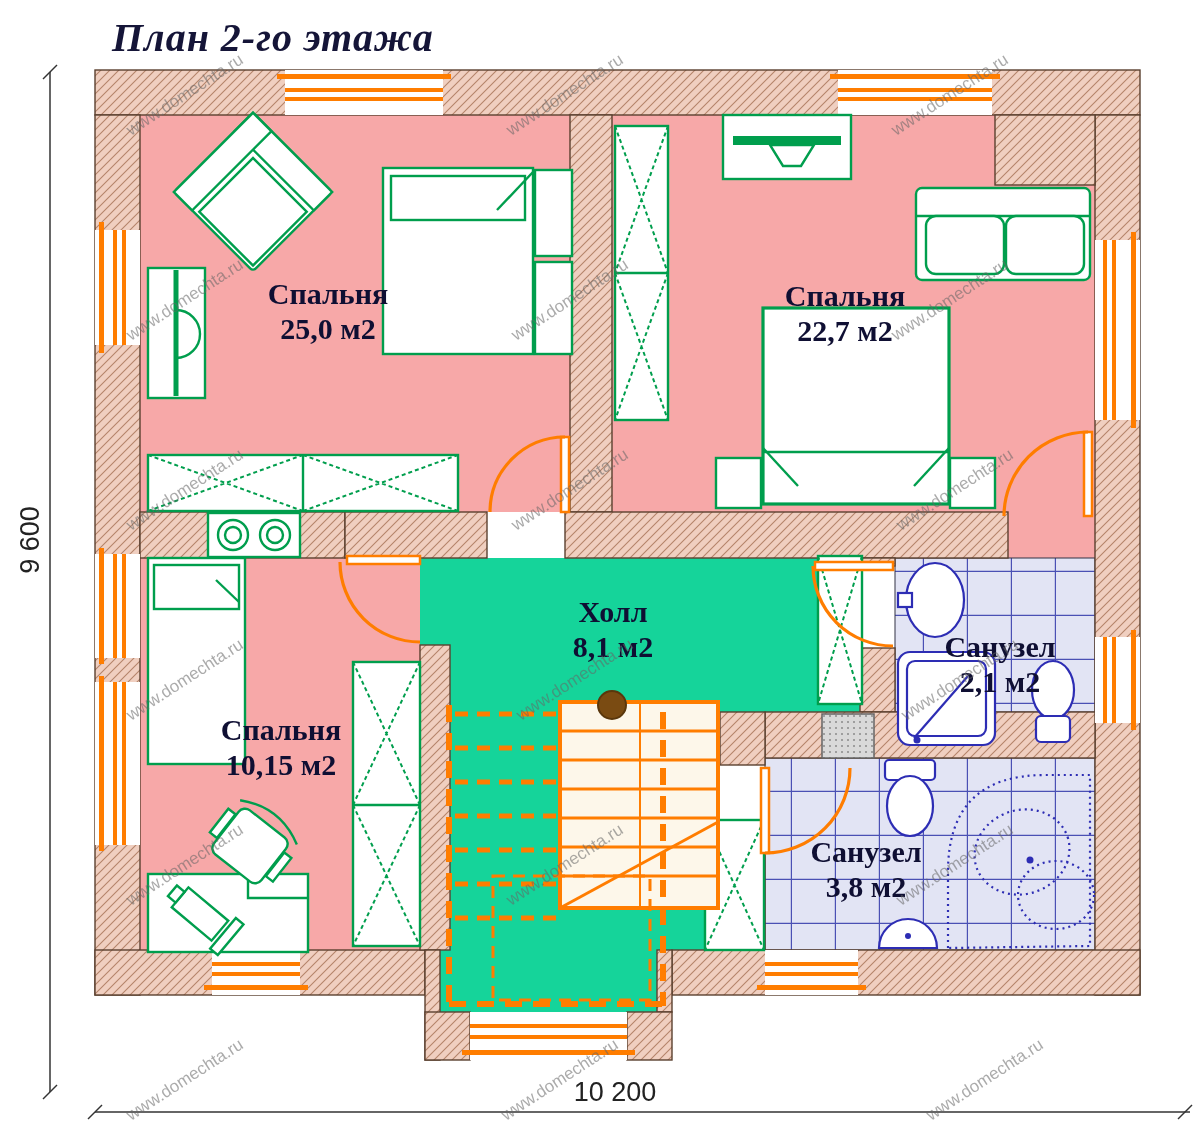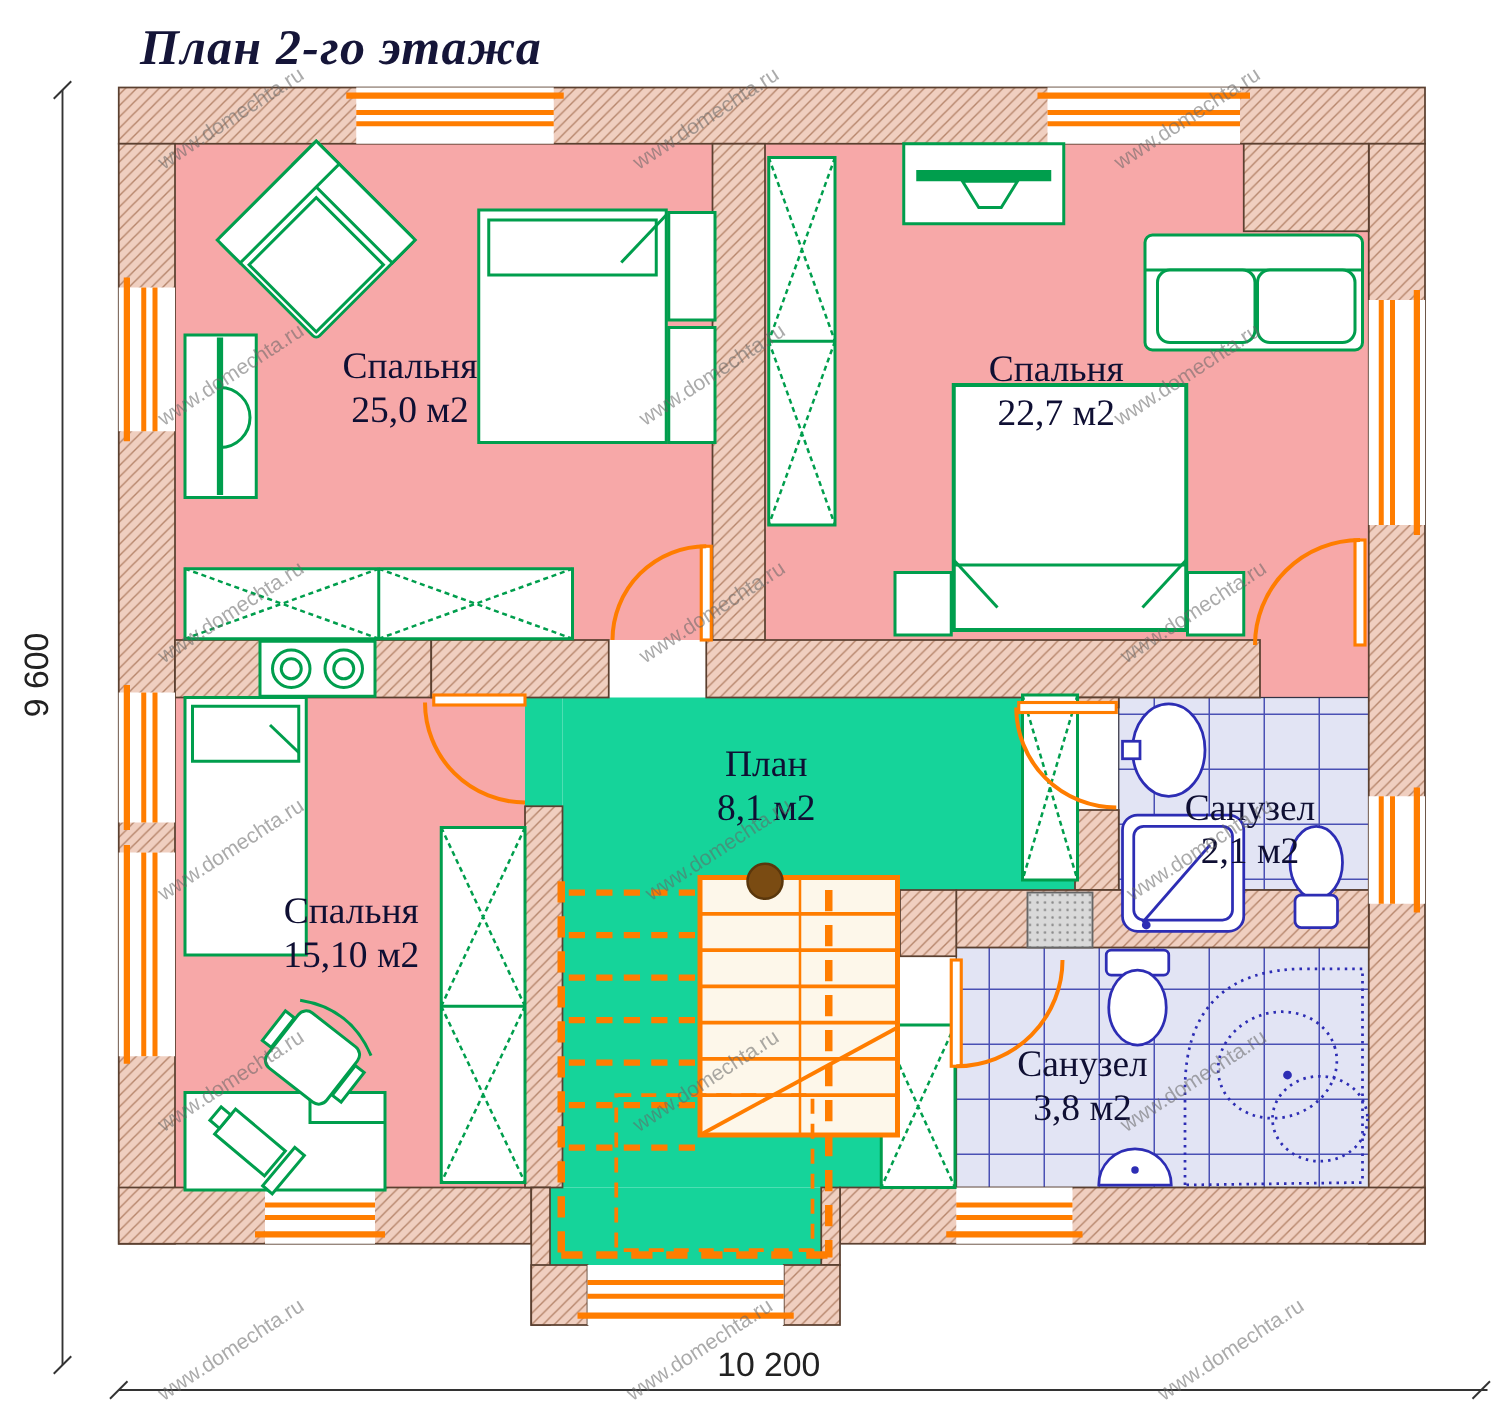--- a/index.html
+++ b/index.html
@@ -22,21 +22,21 @@
   .furn-solid{fill:var(--c-furniture);stroke:none;}
   .fix{fill:#ffffff;stroke:var(--c-fixture);stroke-width:2.2;}
   .fix-dot{fill:none;stroke:var(--c-fixture);stroke-width:2.2;stroke-dasharray:2 4;}
   .orange-s{fill:none;stroke:var(--c-orange);}
   .win{fill:#ffffff;stroke:none;}
   .win-f{fill:var(--c-orange);stroke:none;}
   .dim-line{stroke:#333;stroke-width:1.5;fill:none;}
   .overlay{position:absolute;pointer-events:none;}
   .page-title{font-family:"Liberation Serif",serif;font-weight:bold;font-style:italic;
               font-size:40px;color:var(--c-title);letter-spacing:1px;}
-  .room-label{font-family:"Liberation Serif",serif;font-weight:normal;font-size:30px;
+  .room-label{font-family:"Liberation Serif",serif;font-weight:bold;font-size:30px;
               line-height:1.18;color:var(--c-label);text-align:center;white-space:nowrap;
               transform:translate(-50%,-50%);}
   .dim-label{font-size:27px;color:var(--c-dim);white-space:nowrap;}
   .dim-label-v{transform:translate(-50%,-50%) rotate(-90deg);}
   .dim-label-h{transform:translate(-50%,-50%);}
   .caption{position:absolute;left:6px;top:1114px;font-size:18px;color:#1c1c1c;}
   .watermark{position:absolute;font-size:17px;color:var(--c-watermark);opacity:.55;
              transform:translate(-50%,-50%) rotate(-33deg);white-space:nowrap;pointer-events:none;}
 </style>
 </head>
@@ -366,24 +366,24 @@
 <div class="overlay room-label" style="left:328px;top:311px;">
   <div>Спальня</div>
   <div>25,0 м2</div>
 </div>
 <div class="overlay room-label" style="left:845px;top:313px;">
   <div>Спальня</div>
   <div>22,7 м2</div>
 </div>
 <div class="overlay room-label" style="left:281px;top:747px;">
   <div>Спальня</div>
-  <div>15,10 м2</div>
+  <div>10,15 м2</div>
 </div>
 <div class="overlay room-label" style="left:613px;top:629px;">
-  <div>План</div>
+  <div>Холл</div>
   <div>8,1 м2</div>
 </div>
 <div class="overlay room-label" style="left:1000px;top:664px;">
   <div>Санузел</div>
   <div>2,1 м2</div>
 </div>
 <div class="overlay room-label" style="left:866px;top:869px;">
   <div>Санузел</div>
   <div>3,8 м2</div>
 </div>

